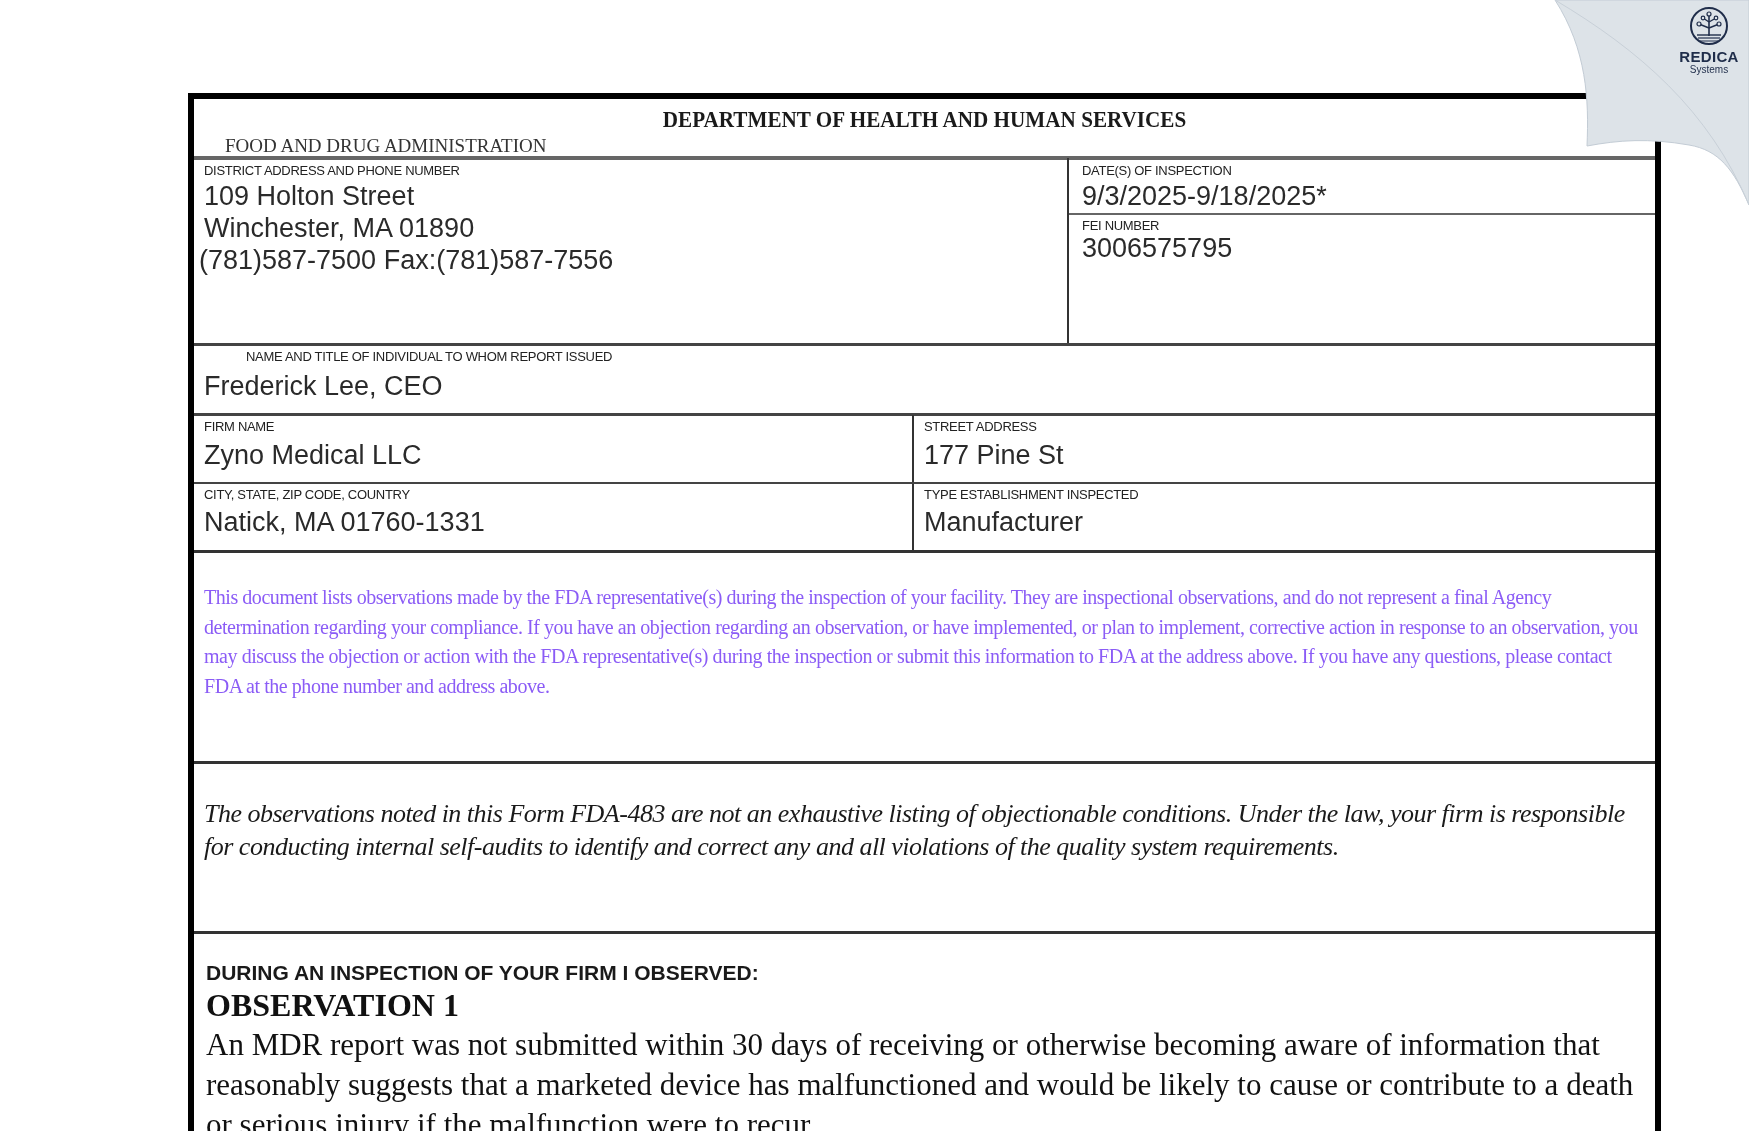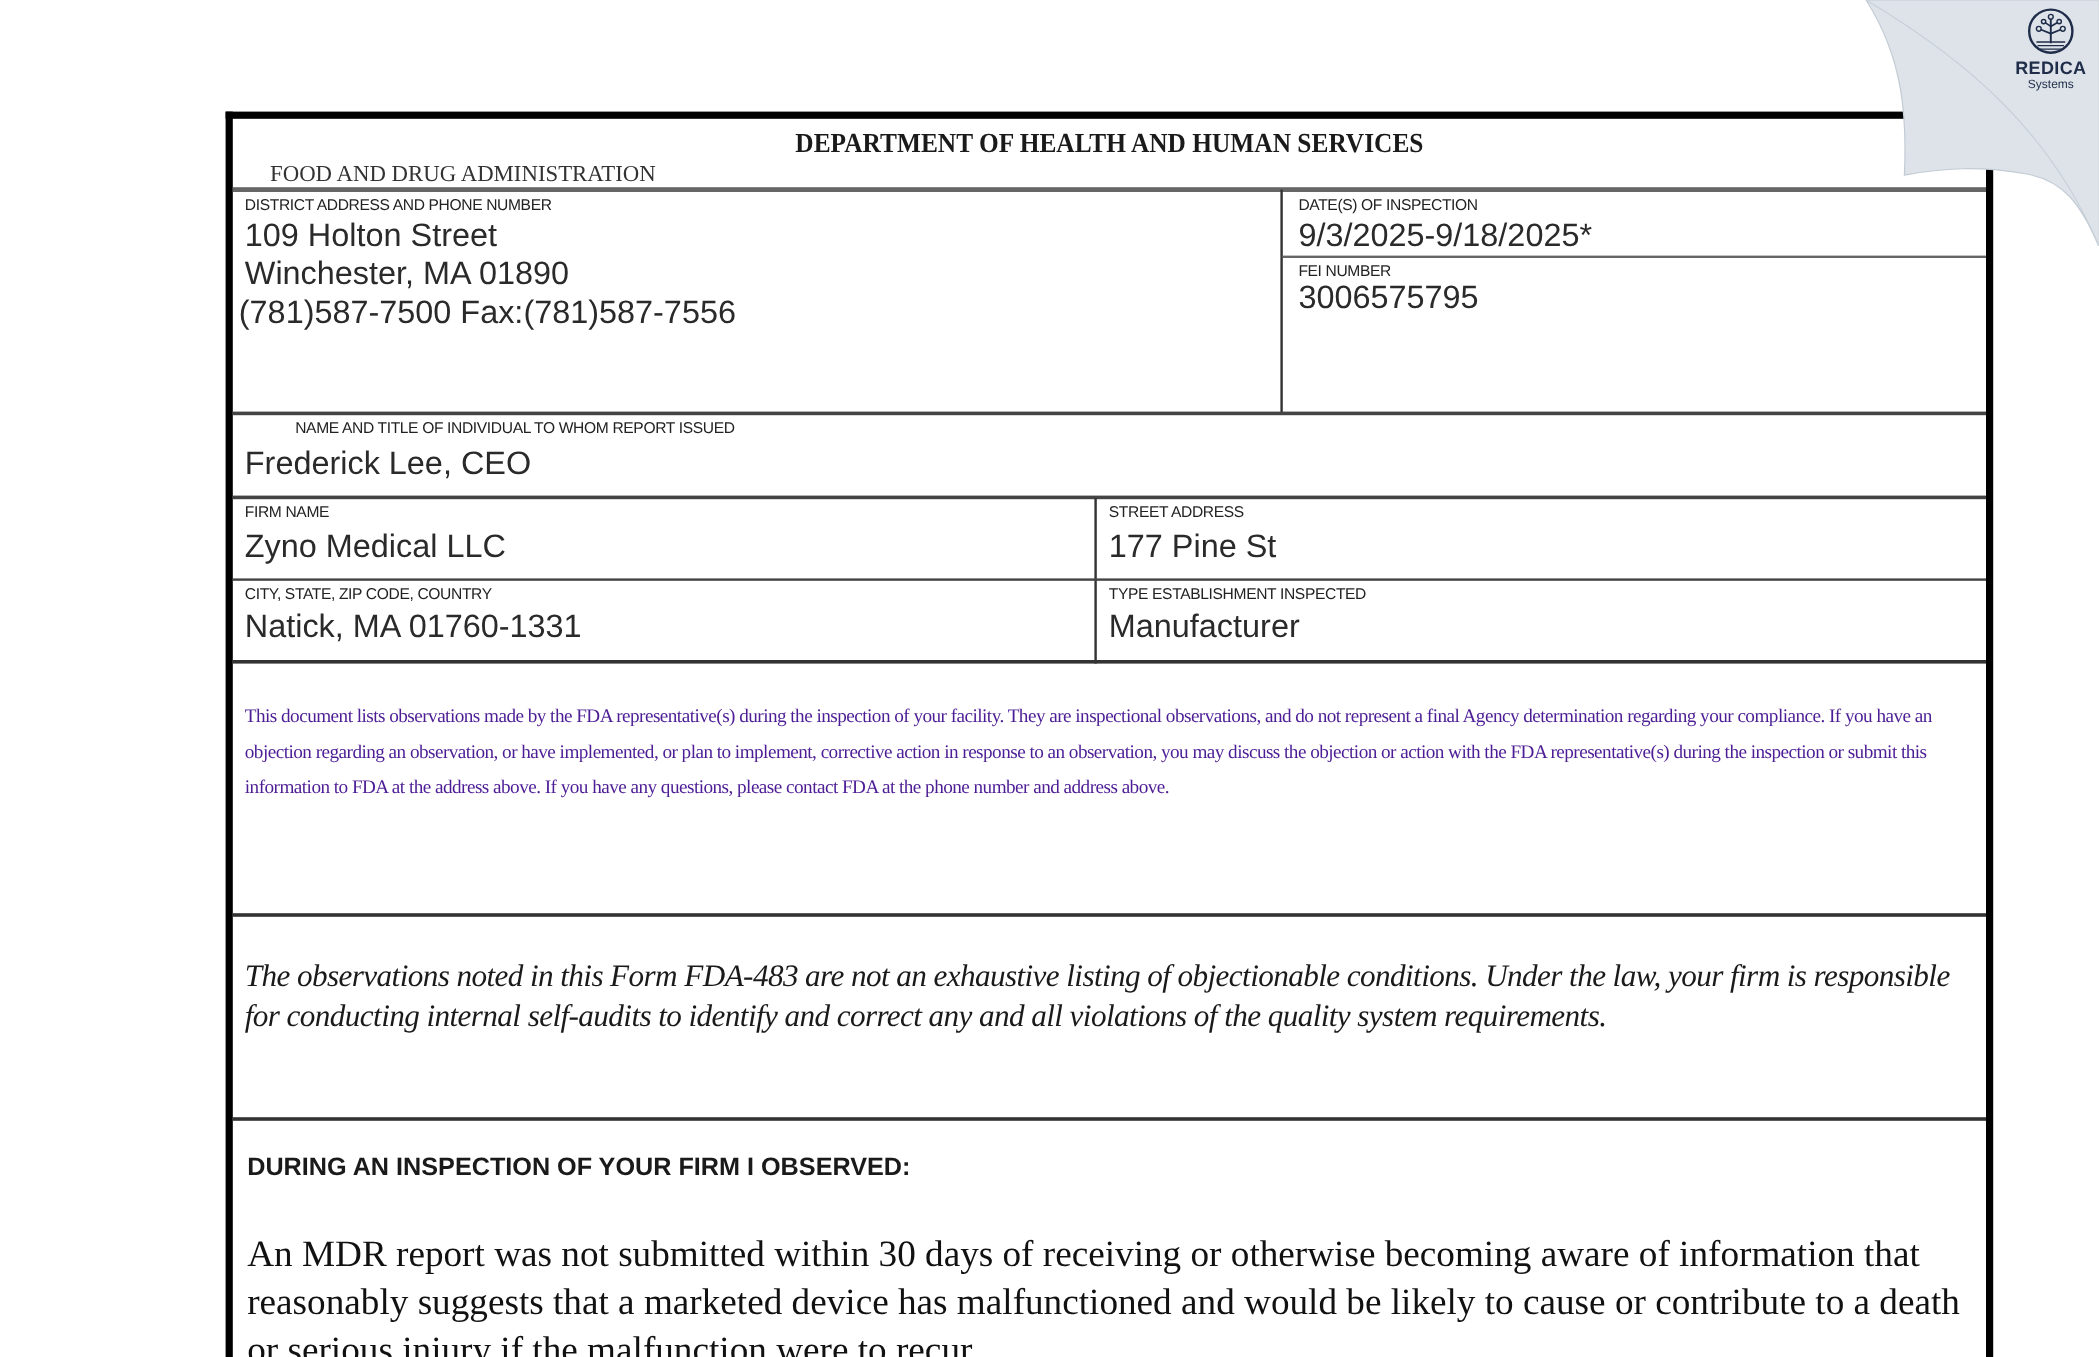--- a/index.html
+++ b/index.html
@@ -29,22 +29,22 @@
     position: absolute; left: 0; right: 0; top: 8px; text-align: center;
     font-family: "Liberation Serif", serif; font-weight: bold; font-size: 23px;
     transform: scaleX(0.92);
   }
   .hdr-sub {
     position: absolute; left: 0; right: 0; top: 36px; text-align: left;
     font-family: "Liberation Serif", serif; font-size: 19px; color: #333; padding-left: 31px;
   }
   .notice {
     position: absolute; left: 10px; width: 1440px;
-    font-family: "Liberation Serif", serif; font-size: 16px; line-height: 29.5px;
-    color: #4c1d95; letter-spacing: -0.45px;
+    font-family: "Liberation Serif", serif; font-size: 20px; line-height: 29.5px;
+    color: #8b5cf6; letter-spacing: -0.45px;
   }
   .disclaimer {
     position: absolute; left: 10px; width: 1445px;
     font-family: "Liberation Serif", serif; font-style: italic; font-size: 26px; line-height: 33px;
     letter-spacing: -0.5px; color: #1a1a1a;
   }
   .observed {
     position: absolute; left: 12px; top: 955px;
     font-family: "Liberation Sans", sans-serif; font-weight: bold; font-size: 21px; color: #1a1a1a;
   }
@@ -105,20 +105,21 @@
   <div class="mono" style="left:730px;top:408px;">Manufacturer</div>
   <div class="hline" style="top:451px;height:3px;background:#333;"></div>
 
   <div class="notice" style="top:484px;">This document lists observations made by the FDA representative(s) during the inspection of your facility. They are inspectional observations, and do not represent a final Agency determination regarding your compliance. If you have an objection regarding an observation, or have implemented, or plan to implement, corrective action in response to an observation, you may discuss the objection or action with the FDA representative(s) during the inspection or submit this information to FDA at the address above. If you have any questions, please contact FDA at the phone number and address above.</div>
   <div class="hline" style="top:662px;height:3px;background:#333;"></div>
 
   <div class="disclaimer" style="top:698px;">The observations noted in this Form FDA-483 are not an exhaustive listing of objectionable conditions. Under the law, your firm is responsible for conducting internal self-audits to identify and correct any and all violations of the quality system requirements.</div>
   <div class="hline" style="top:832px;height:3px;background:#333;"></div>
 
   <div class="observed" style="top:862px;">DURING AN INSPECTION OF YOUR FIRM I OBSERVED:</div>
+  <div class="obs-title" style="top:888px;">OBSERVATION 1</div>
   <div class="obs-text" style="top:926px;">An MDR report was not submitted within 30 days of receiving or otherwise becoming aware of information that reasonably suggests that a marketed device has malfunctioned and would be likely to cause or contribute to a death or serious injury if the malfunction were to recur.</div>
 </div>
 
 <svg class="curl" viewBox="0 0 200 205">
   <path d="M 6 0 L 200 0 L 200 205 C 185 170, 170 150, 140 145 C 100 138, 70 140, 38 146 C 40 100, 38 50, 6 0 Z" fill="#dde3e8" stroke="#c3ccd5" stroke-width="1"></path>
   <path d="M 6 0 C 90 50, 160 110, 200 205" fill="none" stroke="#c8d0d8" stroke-width="1"></path>
 </svg>
 
 <div class="logo">
   <svg width="40" height="40" viewBox="0 0 40 40">

